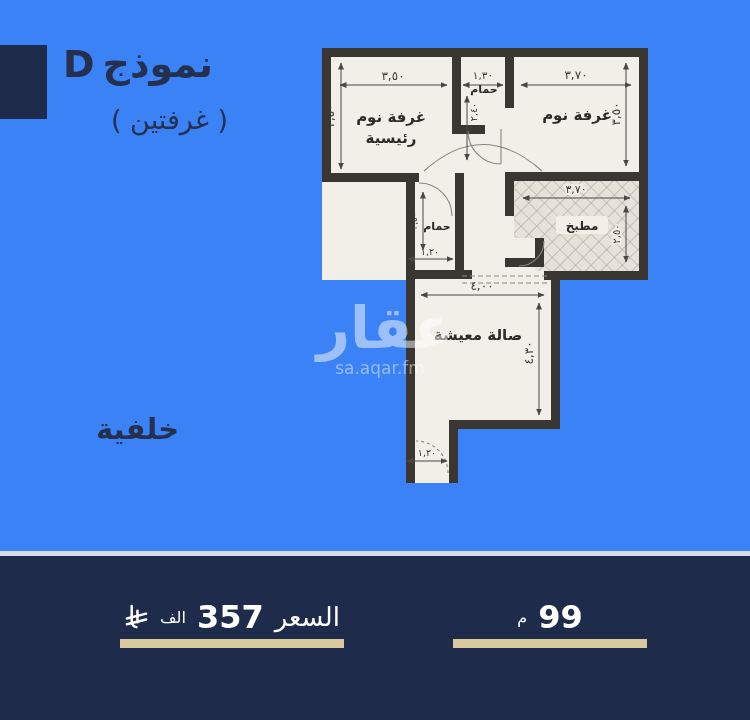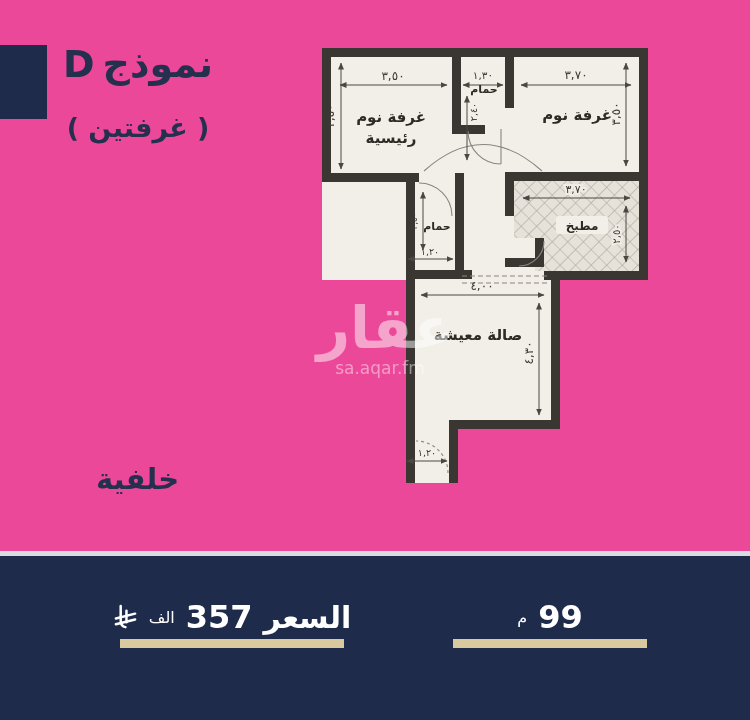--- a/index.html
+++ b/index.html
@@ -1,45 +1,45 @@
 <!DOCTYPE html>
 <html lang="ar"><head>
 <meta charset="utf-8">
 <style>
   * { margin:0; padding:0; box-sizing:border-box; }
   body { font-family:"DejaVu Sans", sans-serif; }
   .page {
     position:relative; width:750px; height:720px;
-    background:#ec4899; overflow:hidden;
+    background:#3b82f6; overflow:hidden;
   }
   .navy-square { position:absolute; left:0; top:45px; width:47px; height:74px; background:#1f2b4b; }
   .title {
     position:absolute; left:48px; top:44px; width:180px;
     text-align:center; direction:rtl;
     color:#25304f; font-weight:bold; font-size:38px; line-height:1.1;
   }
   .title .model-letter { margin-right:8px; }
   .subtitle {
-    position:absolute; left:48px; top:112px; width:180px;
-    text-align:center; direction:rtl;
-    color:#25304f; font-weight:bold; font-size:27px;
+    position:absolute; left:48px; top:104px; width:180px;
+    text-align:right; direction:rtl;
+    color:#25304f; font-weight:normal; font-size:27px;
   }
   .side-label {
-    position:absolute; left:96px; top:462px;
+    position:absolute; left:96px; top:412px;
     color:#25304f; font-weight:bold; font-size:29px; direction:rtl;
   }
   .plan-svg { position:absolute; left:0; top:0; width:750px; height:720px; }
   .separator { position:absolute; left:0; top:551px; width:750px; height:5px; background:#d9dce3; }
   .footer-band { position:absolute; left:0; top:556px; width:750px; height:164px; background:#1f2b4b; }
   .footer-item {
     position:absolute; top:594px; height:46px;
     display:flex; direction:rtl; align-items:center; justify-content:center;
     gap:11px; color:#ffffff; white-space:nowrap;
   }
-  .footer-item .f-label { font-size:30px; font-weight:bold; }
+  .footer-item .f-label { font-size:26px; font-weight:normal; }
   .footer-item .f-value { font-size:32px; font-weight:bold; }
   .footer-item .f-unit  { font-size:16px; font-weight:normal; }
   .price-item { left:112px; width:240px; }
   .area-item  { left:448px; width:204px; }
   .underline-bar { position:absolute; height:9px; background:#d9c99e; top:639px; }
   .price-underline { left:120px; width:224px; }
   .area-underline  { left:453px; width:194px; }
   .riyal-icon { width:25px; height:29px; display:block; }
   svg text { font-family:"DejaVu Sans", sans-serif; }
   .room-label { fill:#2e2b27; font-weight:bold; }

